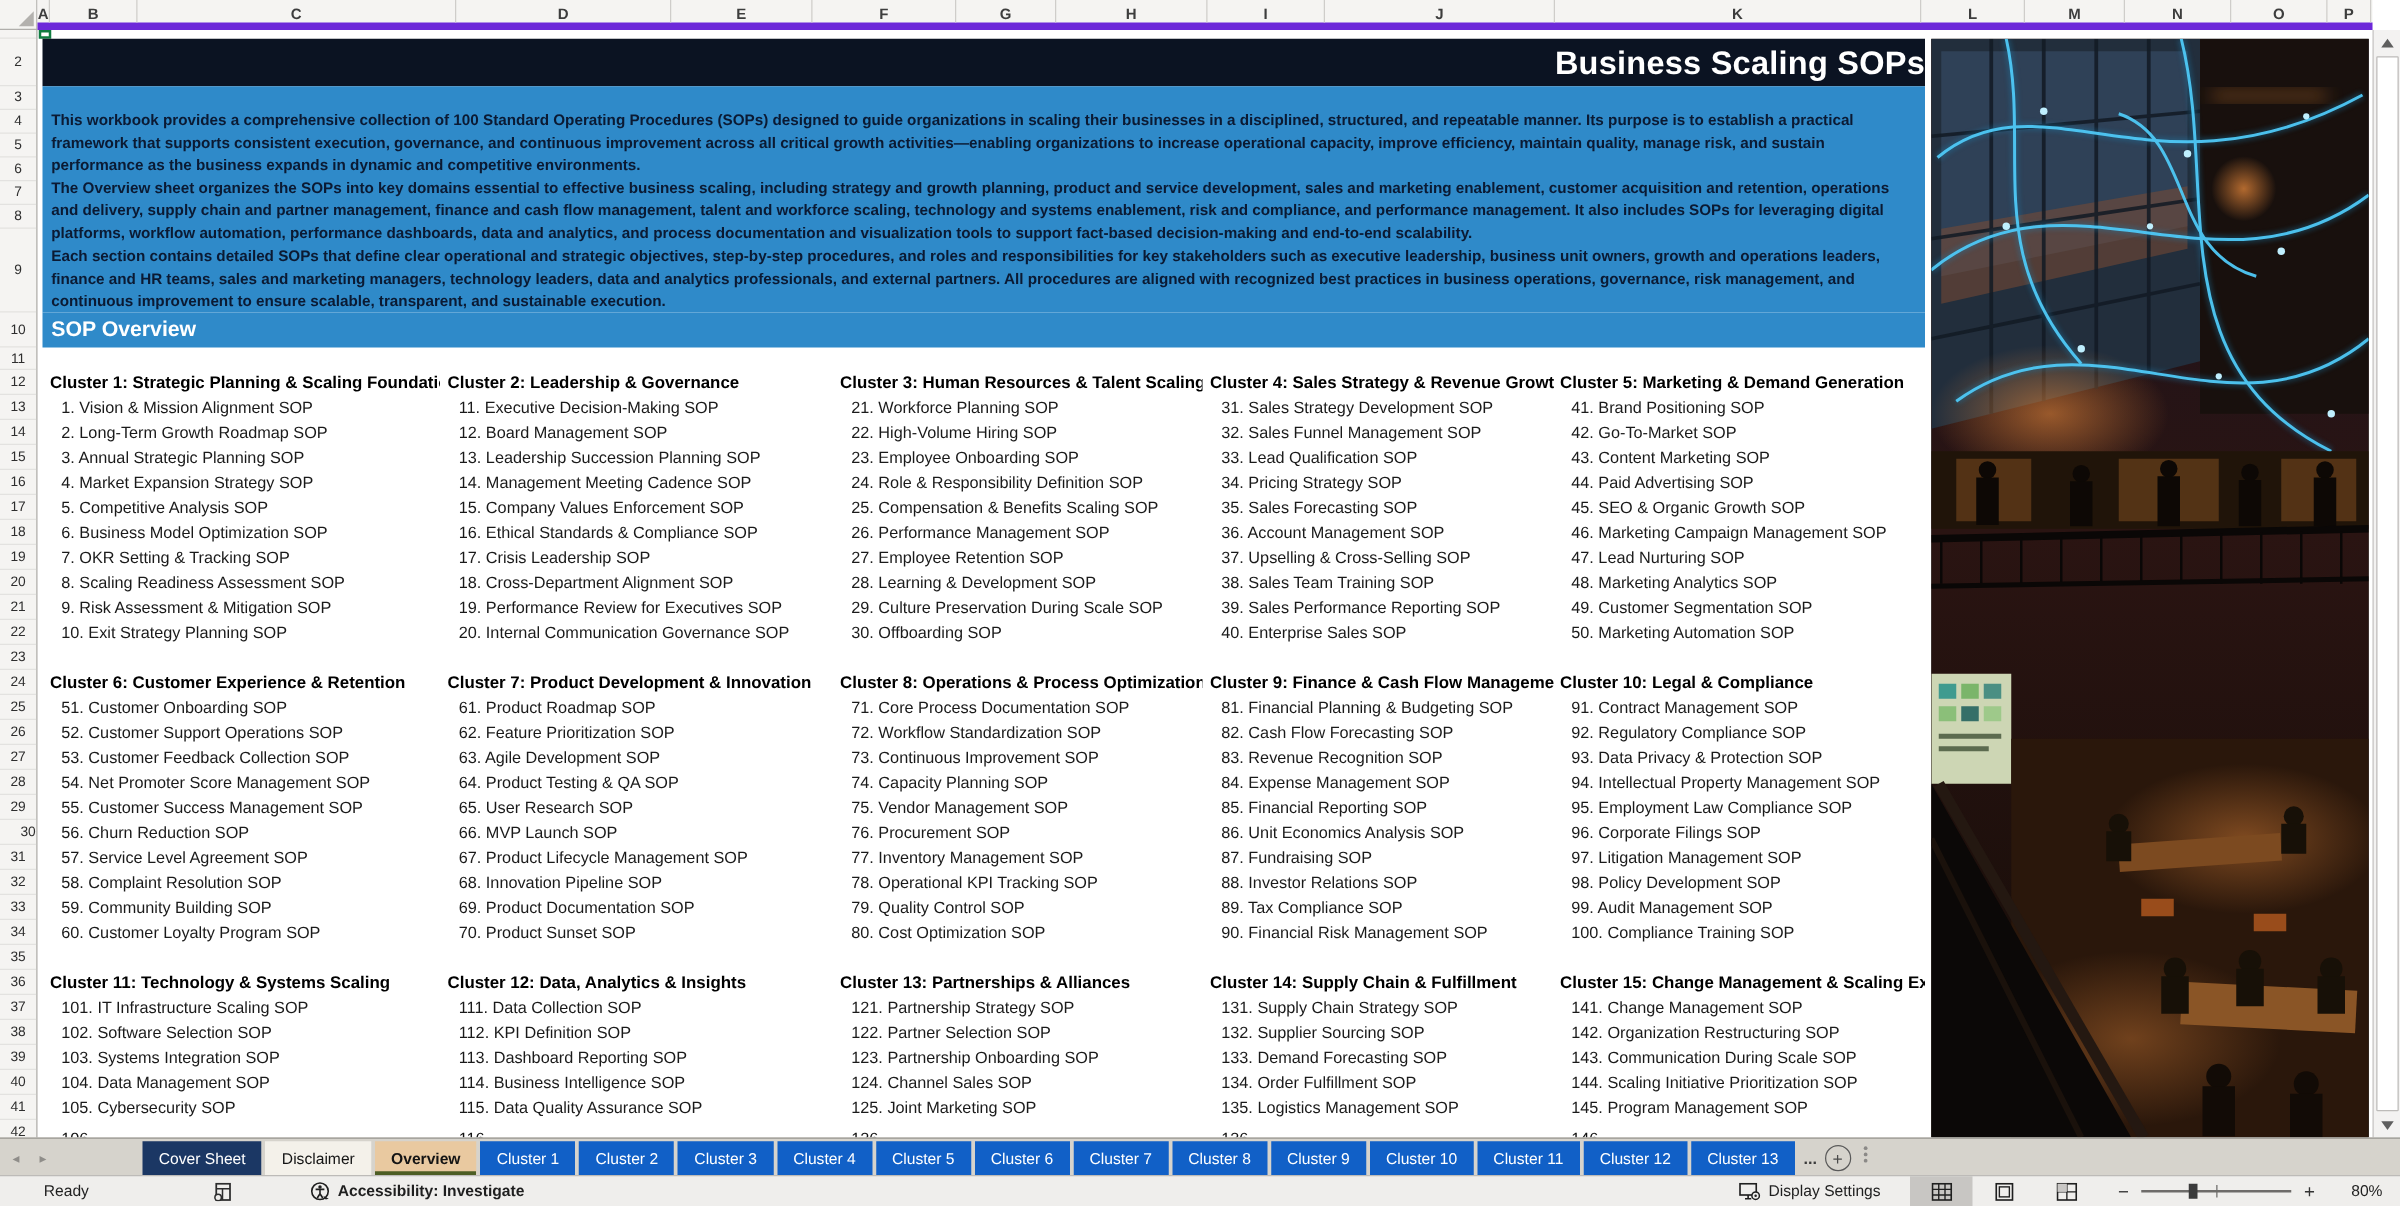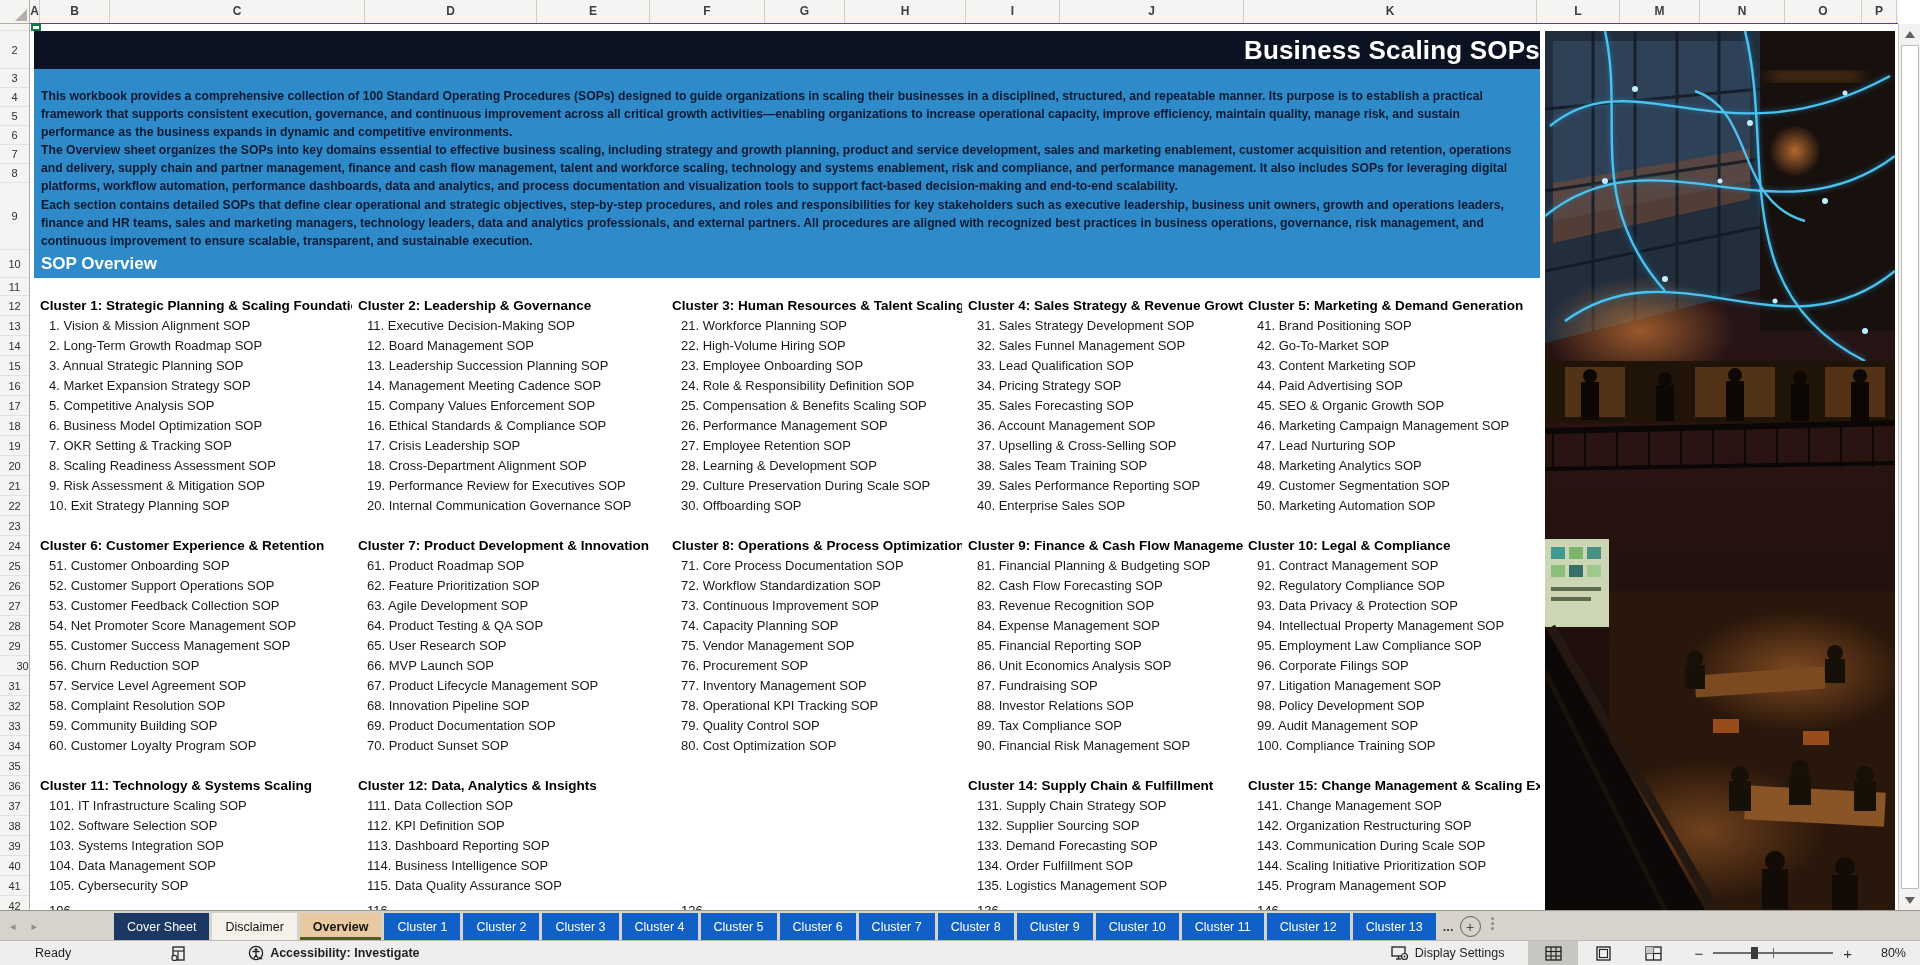--- a/index.html
+++ b/index.html
@@ -2,21 +2,21 @@
 <html><head>
 <meta charset="utf-8">
 <style>
   html,body{margin:0;padding:0;}
   body{width:1920px;height:965px;overflow:hidden;position:relative;background:#fff;
        font-family:"Liberation Sans",sans-serif;-webkit-font-smoothing:antialiased;}
   .abs{position:absolute;box-sizing:border-box;}
 
   
   #colheaders{top:0;left:30px;width:1868px;height:24px;background:#f5f4f2;
-    border-bottom:1px solid #6d28d9;white-space:nowrap;overflow:hidden;}
+    border-bottom:6px solid #6d28d9;white-space:nowrap;overflow:hidden;}
   .colh{display:inline-block;height:24px;line-height:23px;text-align:center;font-size:12px;
     font-weight:700;color:#3d3d3d;border-right:1px solid #cfcdca;box-sizing:border-box;
     overflow:hidden;vertical-align:top;}
   #corner{top:0;left:0;width:30px;height:24px;background:#f5f4f2;border-bottom:1px solid #b0aeab;
     border-right:1px solid #b0aeab;}
   #corner:after{content:"";position:absolute;right:2px;bottom:2px;border-style:solid;
     border-width:0 0 12px 12px;border-color:transparent transparent #b3b1ae transparent;}
 
   
   #gutter{top:24px;left:0;width:30px;height:886px;background:#f5f4f2;
@@ -291,20 +291,28 @@
       <div class="cl-i">105. Cybersecurity SOP</div>
     </div>
     <div class="cluster" style="left: 358px; top: 776px; width: 308px; height: 120px;">
       <div class="cl-h">Cluster 12: Data, Analytics &amp; Insights</div>
       <div class="cl-i">111. Data Collection SOP</div>
       <div class="cl-i">112. KPI Definition SOP</div>
       <div class="cl-i">113. Dashboard Reporting SOP</div>
       <div class="cl-i">114. Business Intelligence SOP</div>
       <div class="cl-i">115. Data Quality Assurance SOP</div>
     </div>
+    <div class="cluster" style="left: 672px; top: 776px; width: 290px; height: 120px;">
+      <div class="cl-h">Cluster 13: Partnerships &amp; Alliances</div>
+      <div class="cl-i">121. Partnership Strategy SOP</div>
+      <div class="cl-i">122. Partner Selection SOP</div>
+      <div class="cl-i">123. Partnership Onboarding SOP</div>
+      <div class="cl-i">124. Channel Sales SOP</div>
+      <div class="cl-i">125. Joint Marketing SOP</div>
+    </div>
     <div class="cluster" style="left: 968px; top: 776px; width: 276px; height: 120px;">
       <div class="cl-h">Cluster 14: Supply Chain &amp; Fulfillment</div>
       <div class="cl-i">131. Supply Chain Strategy SOP</div>
       <div class="cl-i">132. Supplier Sourcing SOP</div>
       <div class="cl-i">133. Demand Forecasting SOP</div>
       <div class="cl-i">134. Order Fulfillment SOP</div>
       <div class="cl-i">135. Logistics Management SOP</div>
     </div>
     <div class="cluster" style="left: 1248px; top: 776px; width: 292px; height: 120px;">
       <div class="cl-h">Cluster 15: Change Management &amp; Scaling Execution</div>

